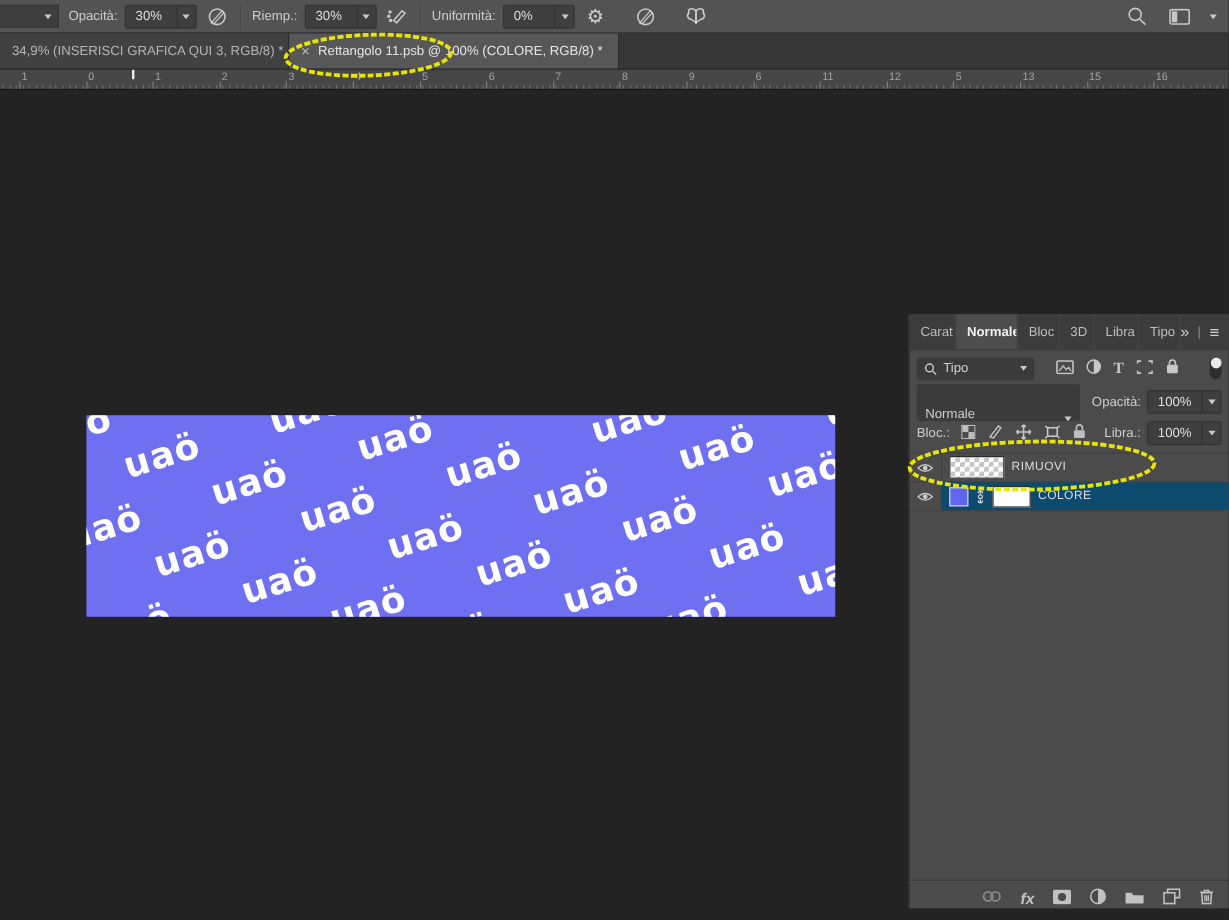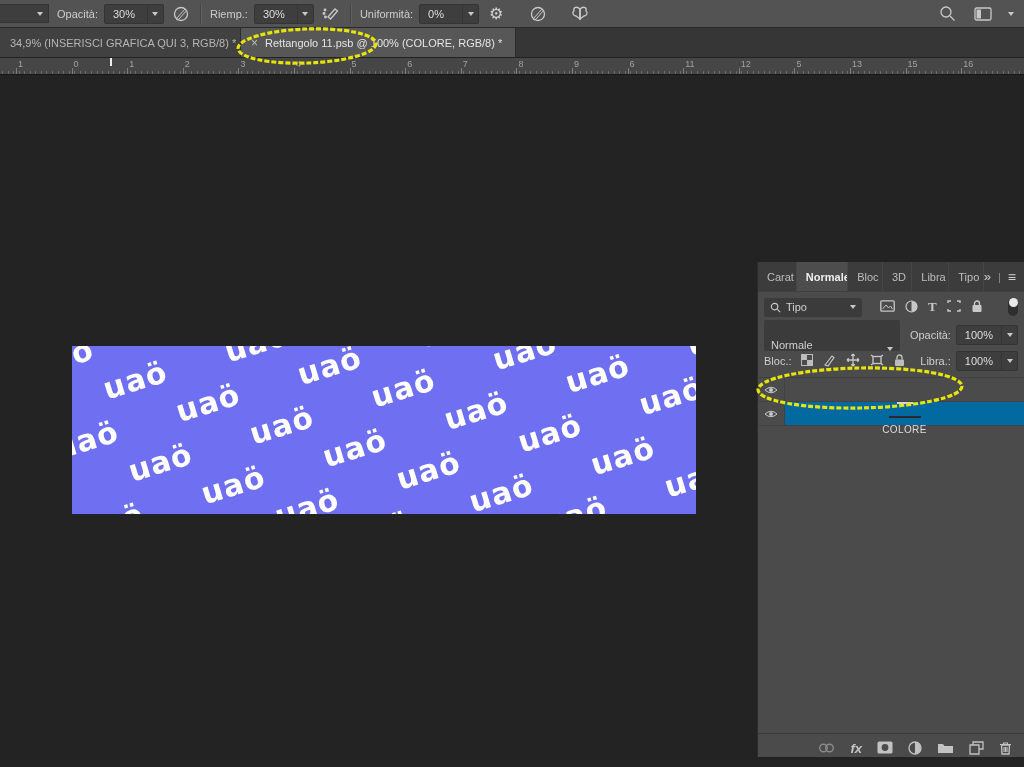--- a/index.html
+++ b/index.html
@@ -57,21 +57,21 @@
   .toggle::after{content:"";position:absolute;left:0.5px;top:0;width:9px;height:9px;border-radius:50%;background:#e9e9e9;}
   .blend-row,.lock-row{display:flex;align-items:center;height:26px;padding:0 6px;gap:5px;}
   .selbox{display:flex;align-items:flex-end;background:#3b3b3b;border-radius:2px;height:31px;width:160px;padding:0 7px;box-sizing:border-box;}
   .selbox .chev{margin-left:auto;}
   .lock-icons{display:flex;align-items:center;gap:10px;margin-left:4px;}
   .spacer{flex:1;}
   .layer-rows{margin-top:3px;border-top:1px solid #404040;}
   .layer-row{display:flex;align-items:center;height:23px;border-bottom:1px solid #424242;}
   .eye-col{width:26px;display:flex;align-items:center;justify-content:center;align-self:stretch;border-right:1px solid #424242;}
   .row-body{flex:1;display:flex;align-items:center;gap:6px;padding:0 6px;align-self:stretch;}
-  .layer-row.selected .row-body{background:#0369a1;flex-direction:column;}
+  .layer-row.selected .row-body{background:#0c4a6e;}
   .checker{background-color:#fff;border:1px solid #2a2a2a;
     background-image:linear-gradient(45deg,#c2c2c2 25%,transparent 25%,transparent 75%,#c2c2c2 75%),
                      linear-gradient(45deg,#c2c2c2 25%,transparent 25%,transparent 75%,#c2c2c2 75%);
     background-size:8px 8px;background-position:0 0,4px 4px;}
   .thumb-wide{width:44px;height:17px;}
   .swatch{width:16px;height:16px;background:#6066ee;border:1px solid #d7d7d7;box-sizing:border-box;}
   .mask-thumb{width:30px;height:16px;background:#ffffff;border:1px solid #2a2a2a;}
   .lname{font-size:10px;color:#dcdcdc;letter-spacing:.4px;}
   .panel-fill{height:307px;}
   .panel-footer{display:flex;align-items:center;justify-content:flex-end;gap:15px;height:29px;
@@ -530,20 +530,24 @@
     </div>
 
     <div class="layer-rows">
       <div class="layer-row">
         <span class="eye-col">
           <svg class="ic" width="14" height="10" viewBox="0 0 14 10">
               <path d="M1 5 Q7 -0.5 13 5 Q7 10.5 1 5 Z" stroke-width="1"></path>
               <circle cx="7" cy="5" r="2" fill="#c8c8c8" stroke="none"></circle>
             </svg>
         </span>
+        <div class="row-body">
+          <span class="checker thumb-wide"></span>
+          <span class="lname">RIMUOVI</span>
+        </div>
       </div>
       <div class="layer-row selected">
         <span class="eye-col">
           <svg class="ic" width="14" height="10" viewBox="0 0 14 10">
               <path d="M1 5 Q7 -0.5 13 5 Q7 10.5 1 5 Z" stroke-width="1"></path>
               <circle cx="7" cy="5" r="2" fill="#c8c8c8" stroke="none"></circle>
             </svg>
         </span>
         <div class="row-body">
           <span class="swatch"></span>

